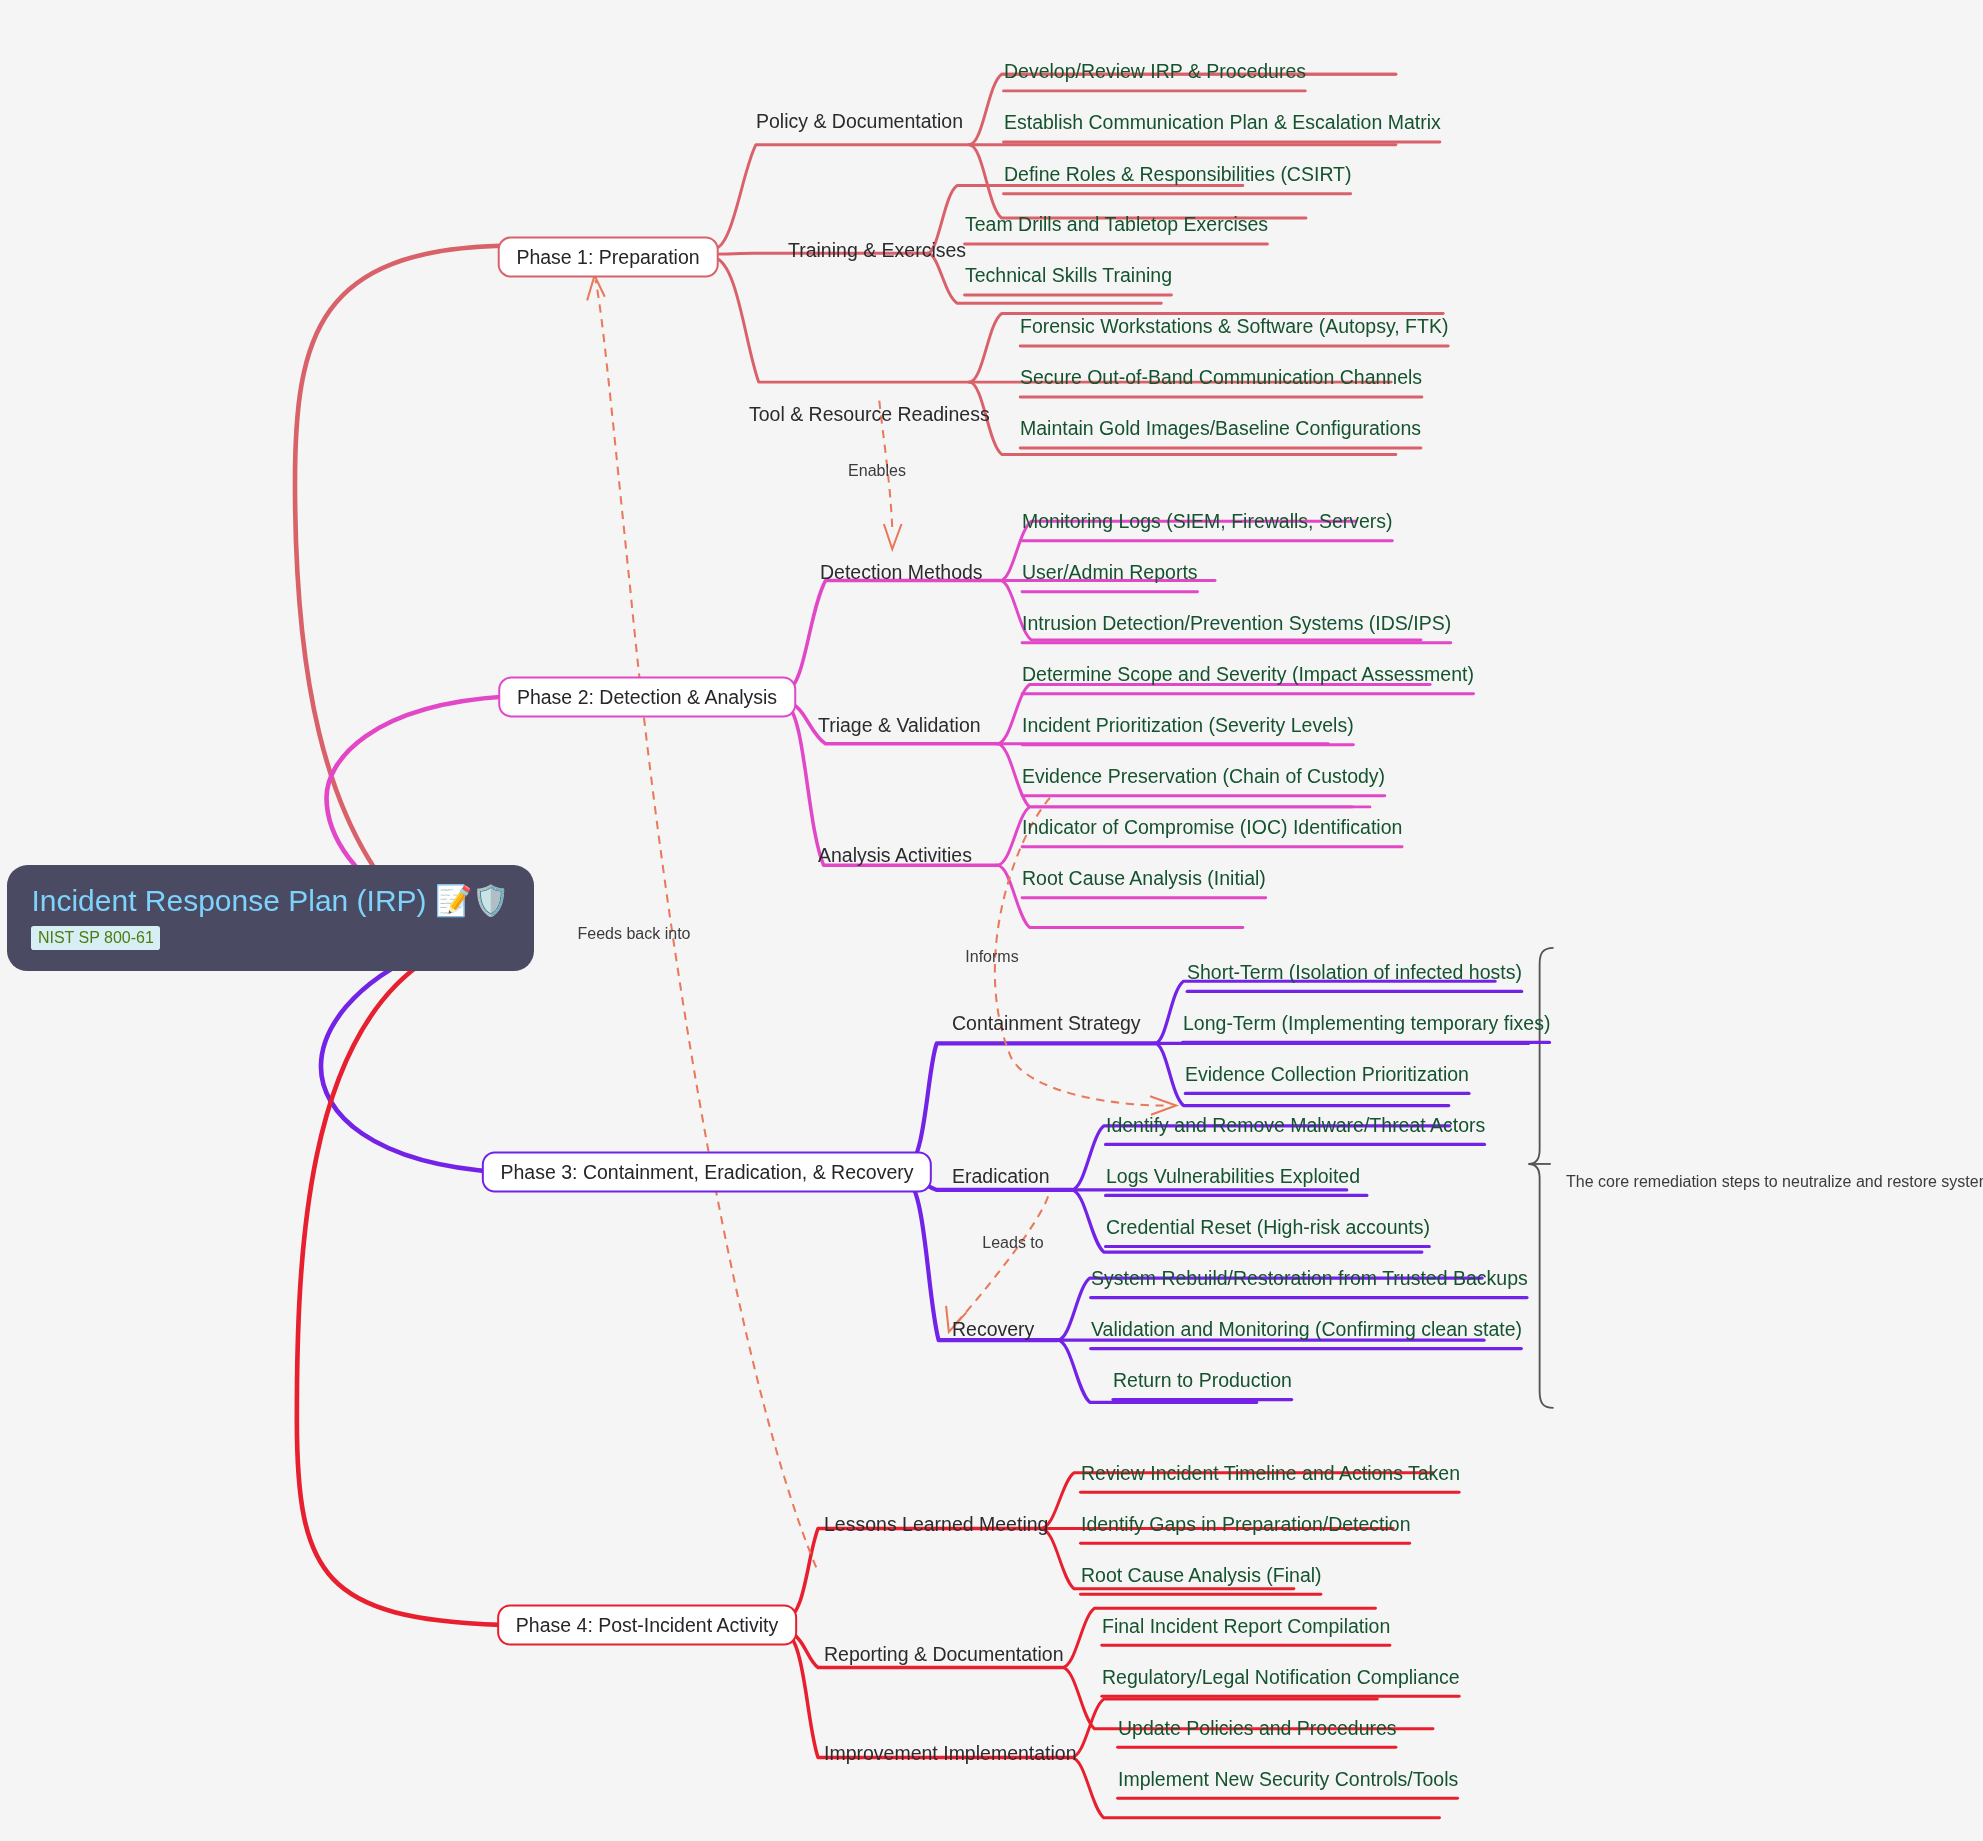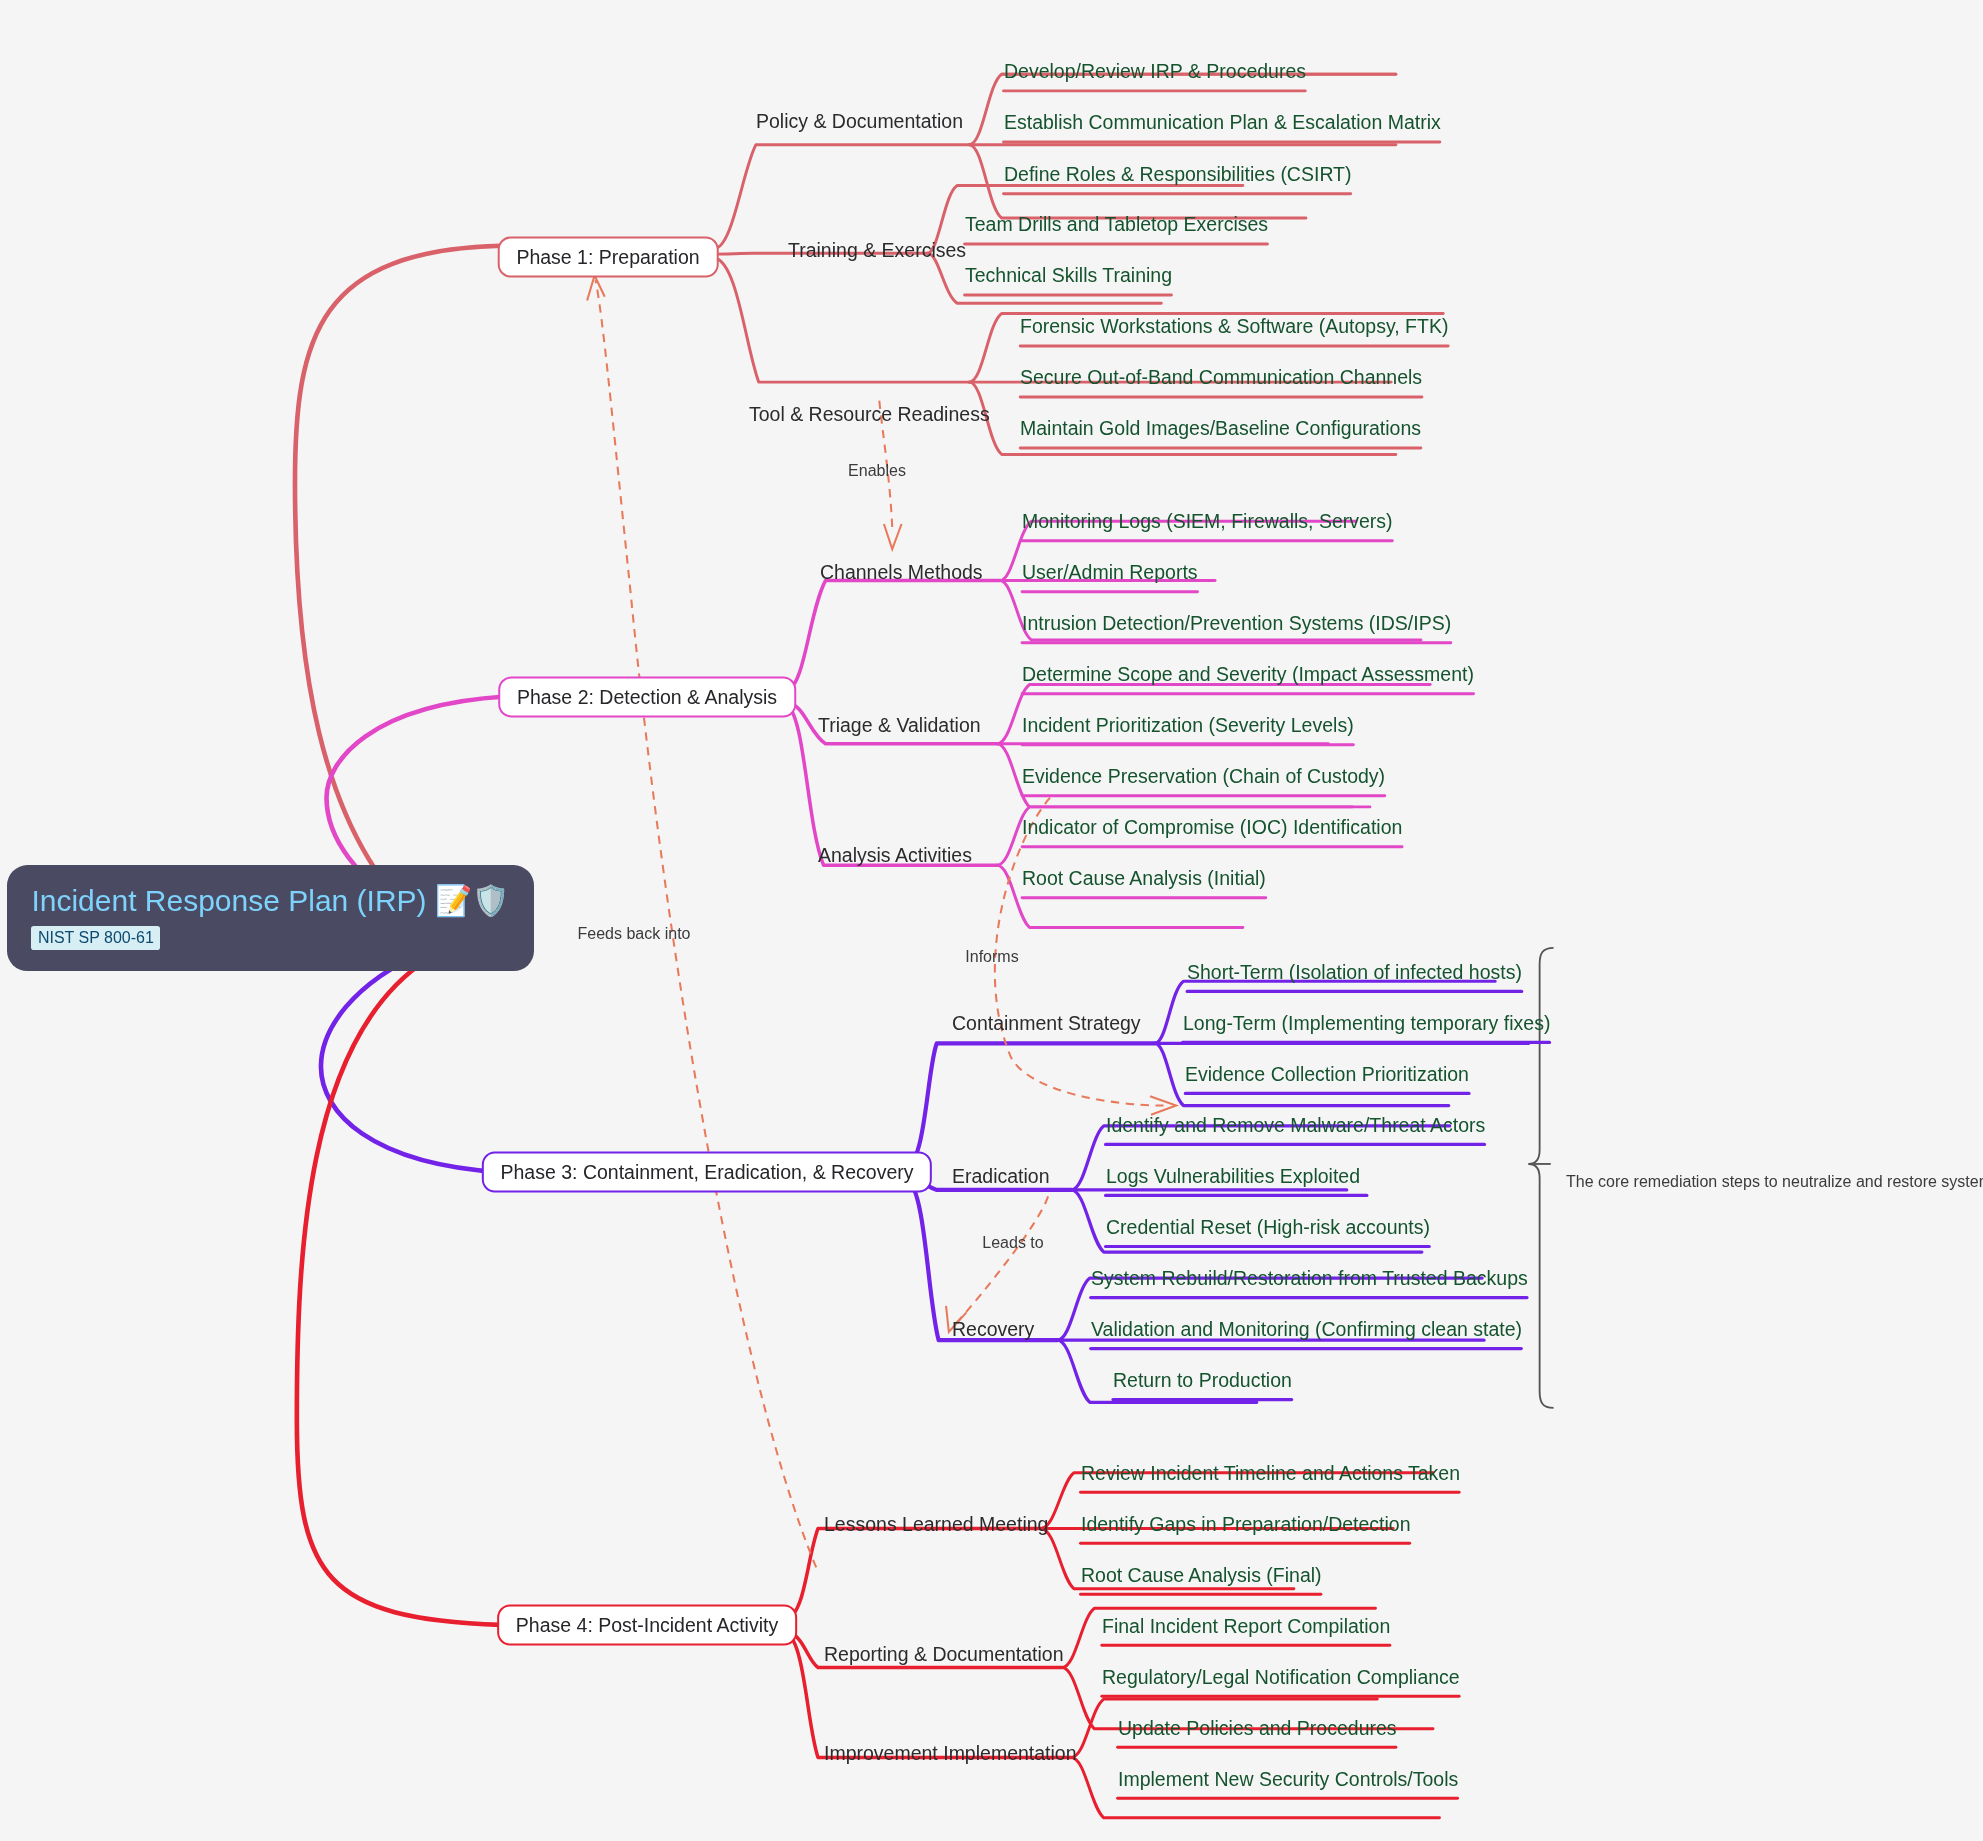--- a/index.html
+++ b/index.html
@@ -119,21 +119,21 @@
     align-items: flex-start;
   }
   #root-title {
     color: #7dd3fc;
     font-size: 30px;
     line-height: 1.1;
     white-space: nowrap;
   }
   #root-badge {
     background: #d7eef5;
-    color: #0c4a6e;
+    color: #4d7c0f;
     font-size: 16px;
     padding: 2.8px 6.5px 3.7px 6.5px;
     border-radius: 2.8px;
     white-space: nowrap;
   }
 </style>
 </head>
 <body>
 
 <div id="stage">
@@ -309,21 +309,21 @@
     <span>Forensic Workstations &amp; Software (Autopsy, FTK)</span>
   </div>
   <div class="node-text lvl2" style="left:1020px; top:378px;">
     <span>Secure Out-of-Band Communication Channels</span>
   </div>
   <div class="node-text lvl2" style="left:1020px; top:429px;">
     <span>Maintain Gold Images/Baseline Configurations</span>
   </div>
 
   <div class="node-text lvl1" style="left:820px; top:573px;">
-    <span>Channels Methods</span>
+    <span>Detection Methods</span>
   </div>
   <div class="node-text lvl1" style="left:818px; top:726px;">
     <span>Triage &amp; Validation</span>
   </div>
   <div class="node-text lvl1" style="left:818px; top:856px;">
     <span>Analysis Activities</span>
   </div>
 
   <div class="node-text lvl2" style="left:1022px; top:522px;">
     <span>Monitoring Logs (SIEM, Firewalls, Servers)</span>

